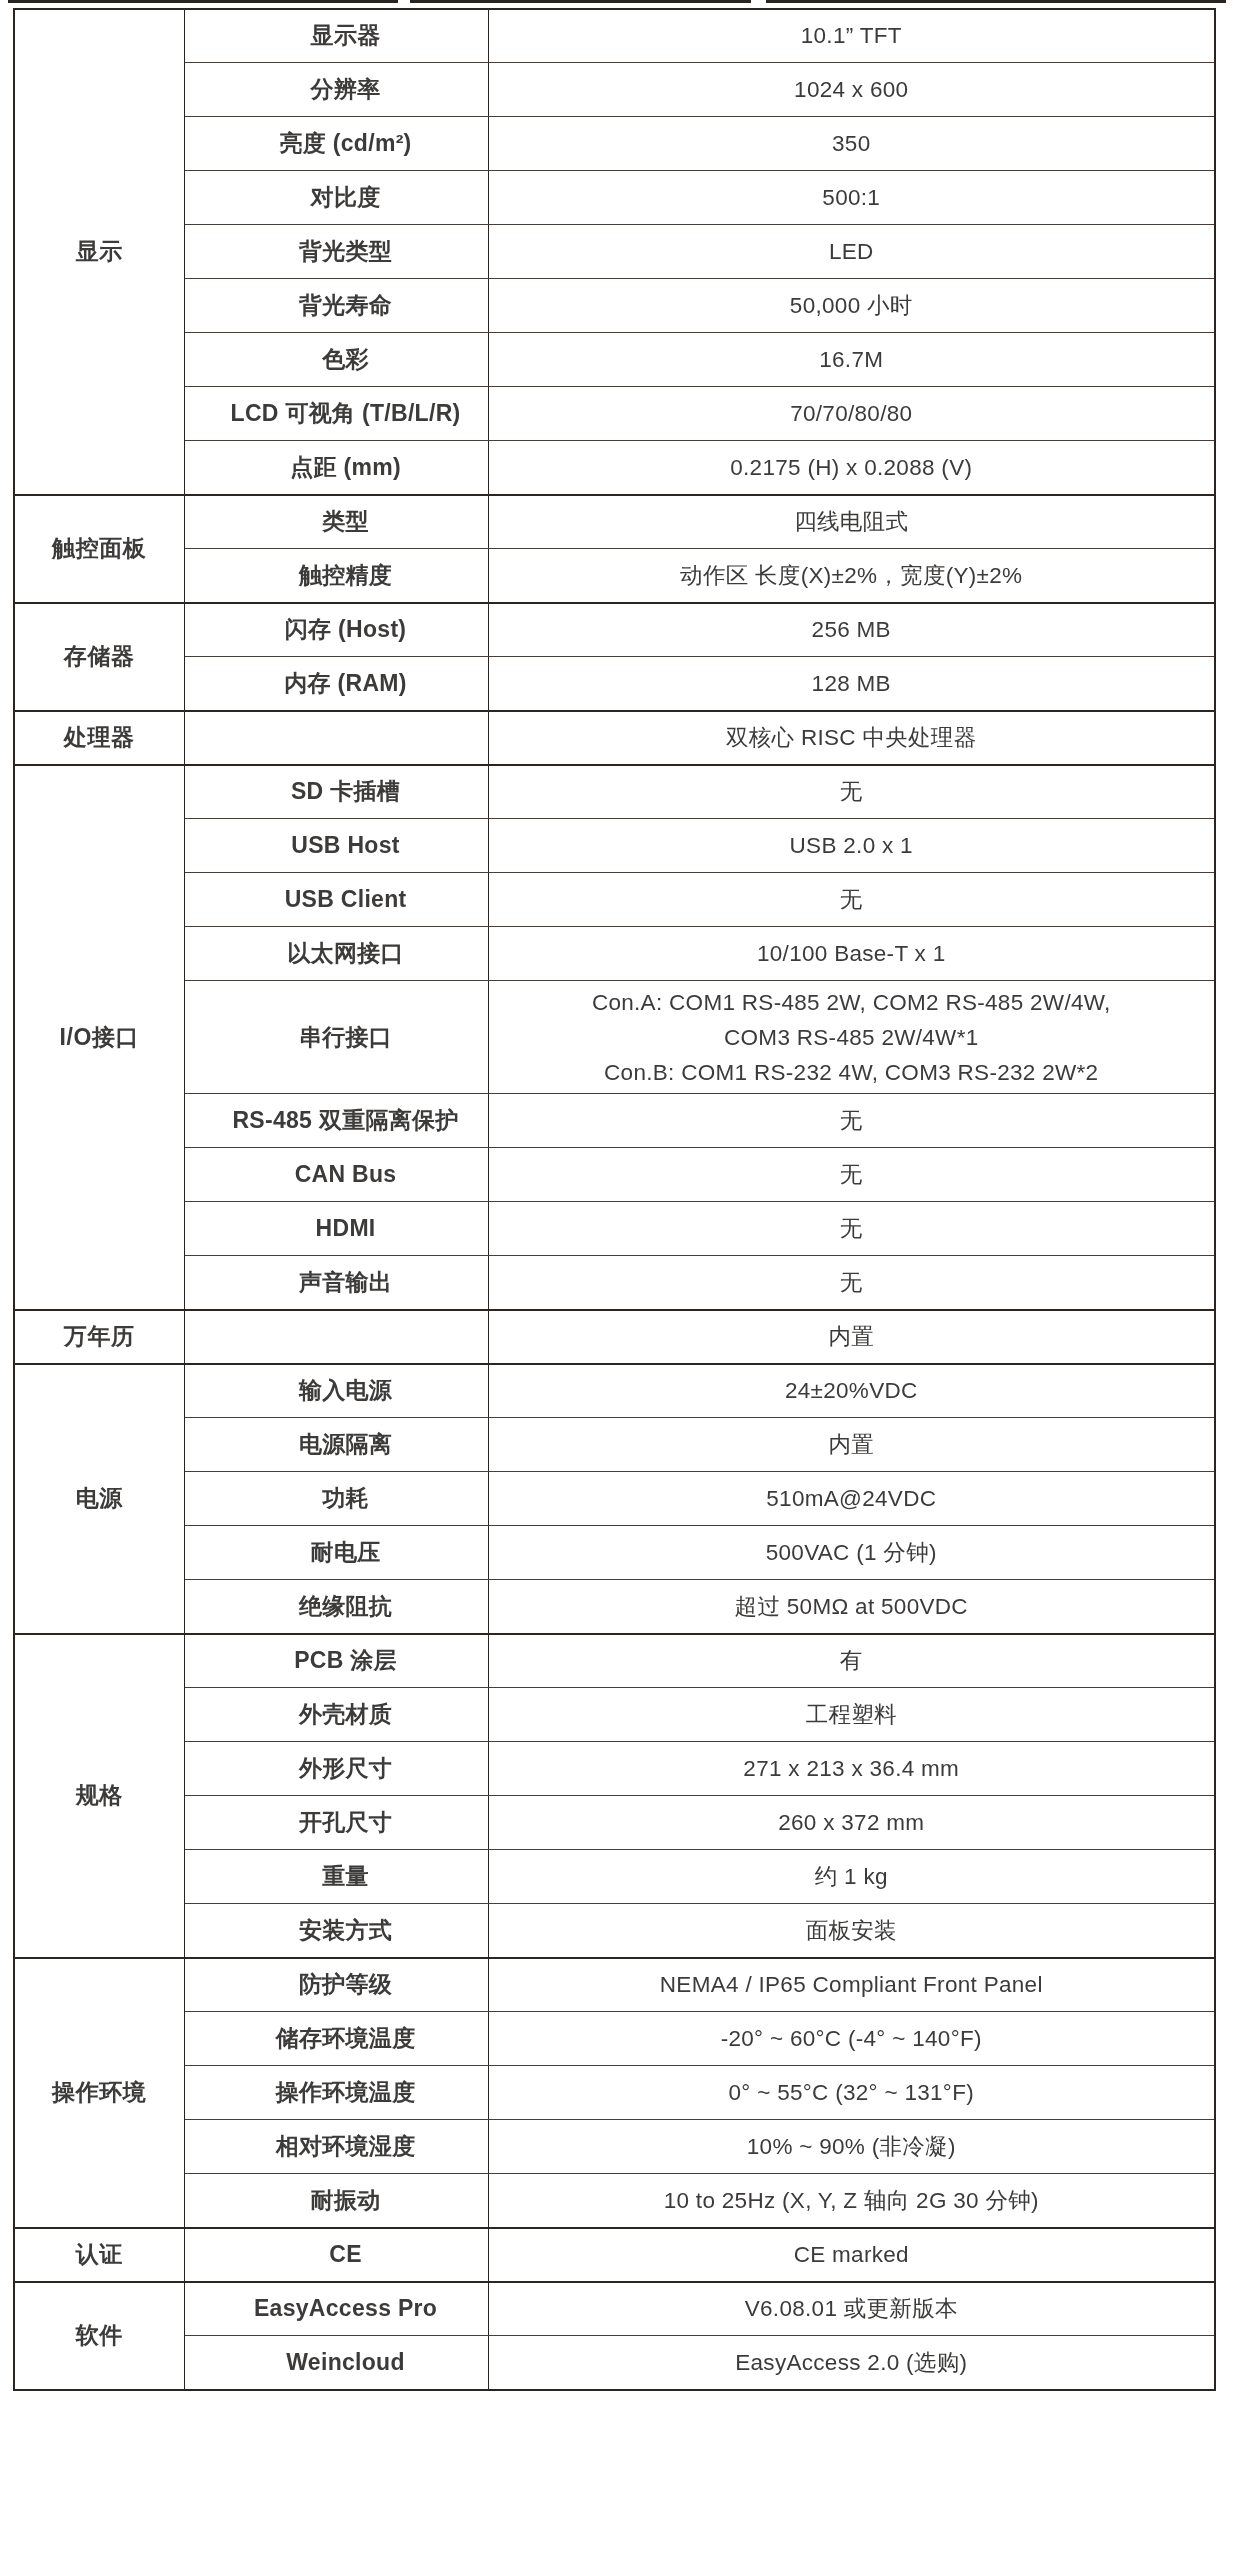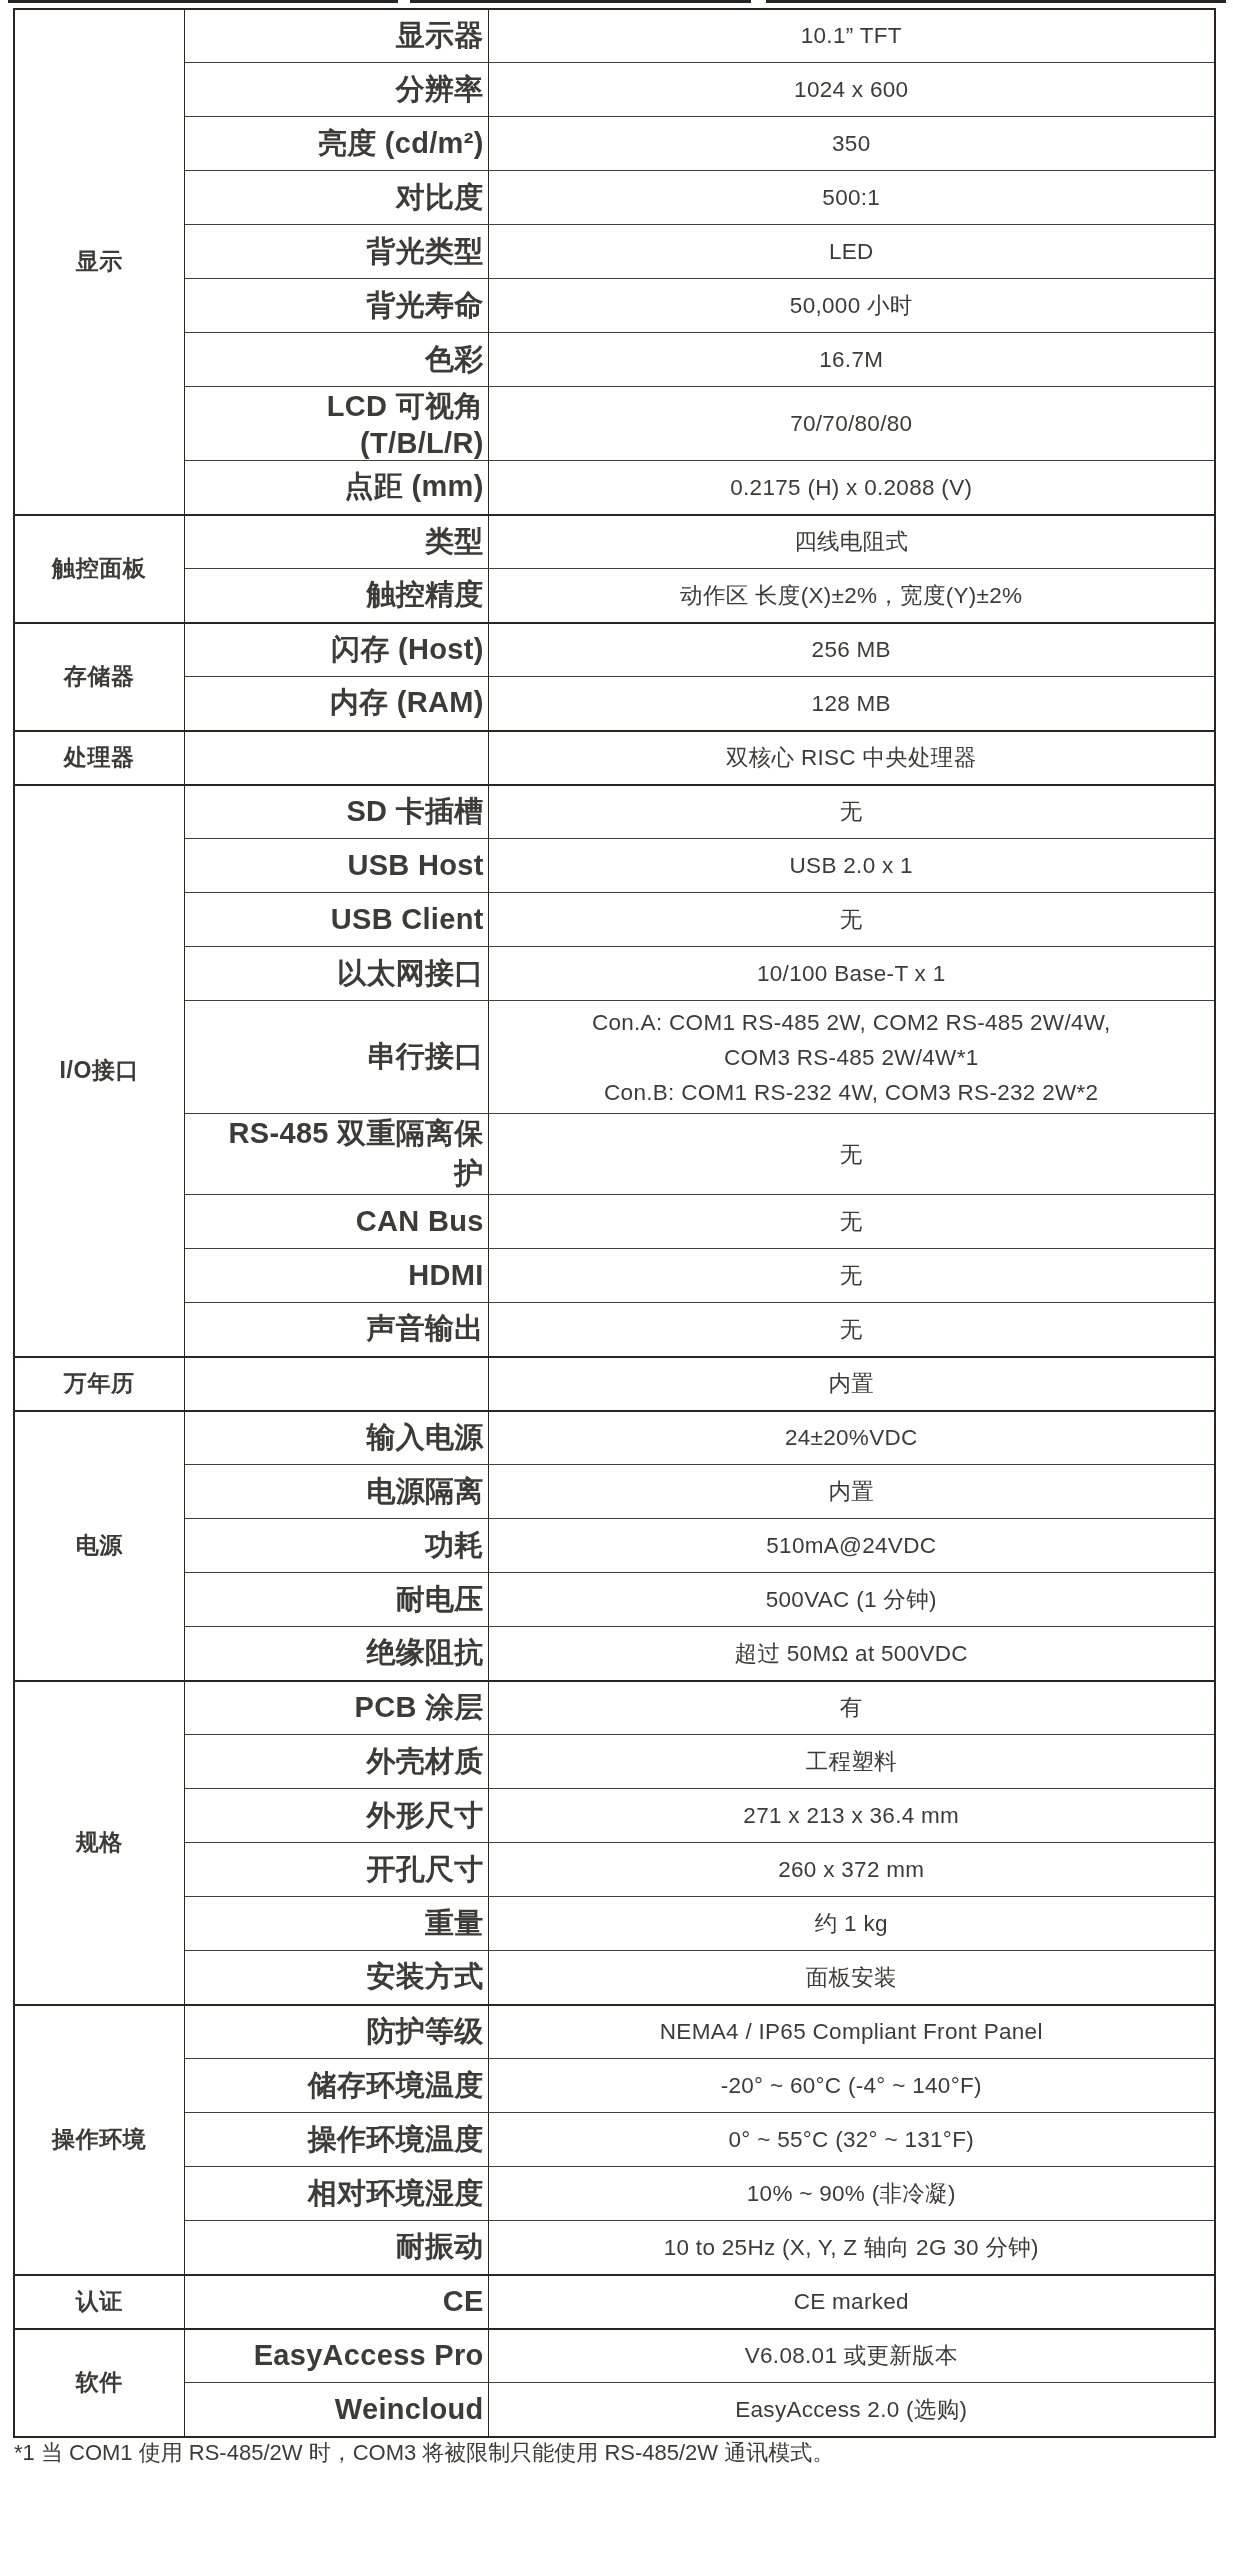--- a/index.html
+++ b/index.html
@@ -39,21 +39,21 @@
     background:#fff;
   }
   tr{height:54px;}
   tr.tall{height:113px;}
   tr.section-start td{border-top:2.6px solid var(--line-heavy);}
   td.cat{
     text-align:center;font-weight:bold;font-size:23px;
     letter-spacing:0.6px;
   }
   td.lab{
-    text-align:right;font-weight:bold;font-size:29px;
+    text-align:center;font-weight:bold;font-size:23px;
     padding-left:23px;padding-right:3.9px;
     letter-spacing:0.3px;
   }
   td.val{
     text-align:center;font-weight:normal;font-size:22.5px;
     white-space:pre-line;line-height:35px;
     letter-spacing:0.3px;
     margin-left:48px;
   }
   .footnotes{
@@ -256,15 +256,14 @@
         <td class="val">V6.08.01 或更新版本</td>
       </tr>
       <tr>
         <td class="lab">Weincloud</td>
         <td class="val">EasyAccess 2.0 (选购)</td>
       </tr>
     </tbody>
 </table>
 
 <div class="footnotes">
-  <div class="footnote">*1 当 COM1 使用 RS-485/2W 时，COM3 将被限制只能使用 RS-485/2W 通讯模式。</div>
 </div>
 
 
 </body></html>

